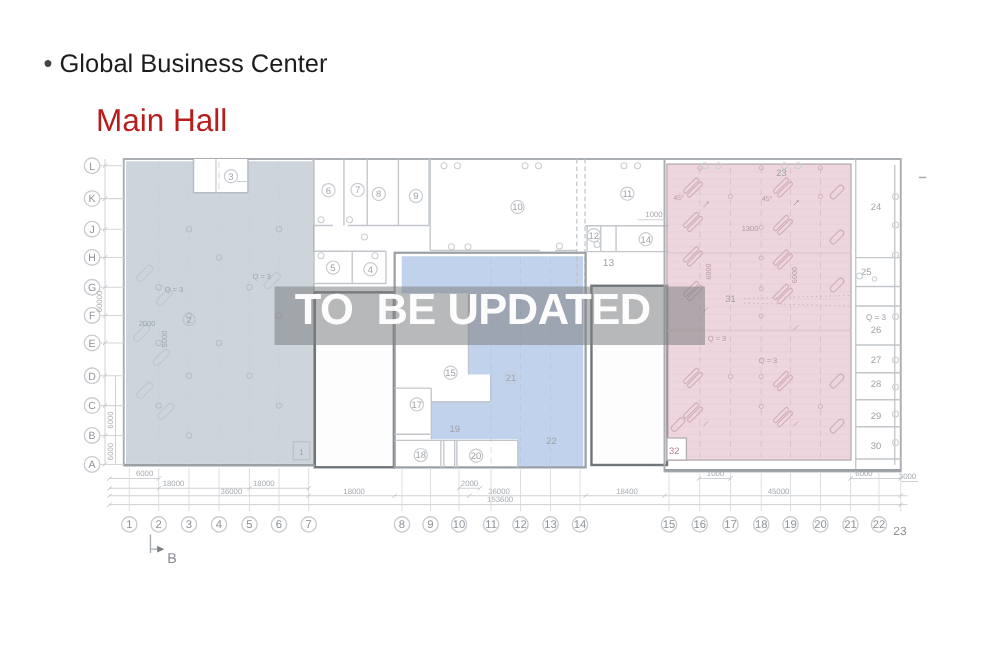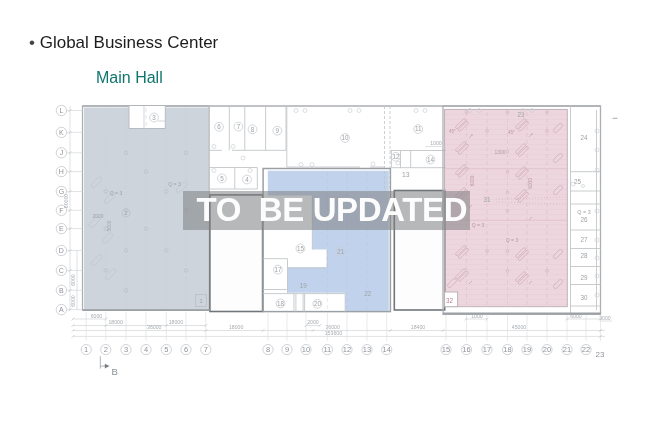--- a/index.html
+++ b/index.html
@@ -1,22 +1,22 @@
 <!DOCTYPE html>
 <html><head>
 <meta charset="utf-8">
 <style>
   html,body{margin:0;padding:0;background:#ffffff;}
   body{width:660px;height:440px;position:relative;font-family:"Liberation Sans",sans-serif;overflow:hidden;}
   .hdr{position:absolute;left:29px;top:33px;font-size:17px;color:#1c1c1e;}
   .hdr .b{font-size:17px;color:#444;}
-  .sub{position:absolute;left:96px;top:69.3px;font-size:16px;color:#0f766e;}
+  .sub{position:absolute;left:64px;top:69.3px;font-size:21px;color:#b91c1c;}
   #plan{position:absolute;left:0;top:0;filter:blur(0.35px);}
   .wm{position:absolute;left:183px;top:191px;width:287px;height:39px;background:rgba(125,127,129,0.55);}
-  .wmtext{position:absolute;left:196.5px;top:191px;font-size:33px;font-weight:bold;color:rgba(255,255,255,0.97);letter-spacing:-0.35px;white-space:pre;}
+  .wmtext{position:absolute;left:196.5px;top:191px;font-size:29px;font-weight:bold;color:rgba(255,255,255,0.97);letter-spacing:-0.35px;white-space:pre;}
 </style>
 </head>
 <body>
 
 <div class="hdr"><span class="b">•</span> Global Business Center</div>
 
 <div class="sub">Main Hall</div>
 
 <svg id="plan" width="660" height="440" viewBox="0 0 660 440">
 <defs>

